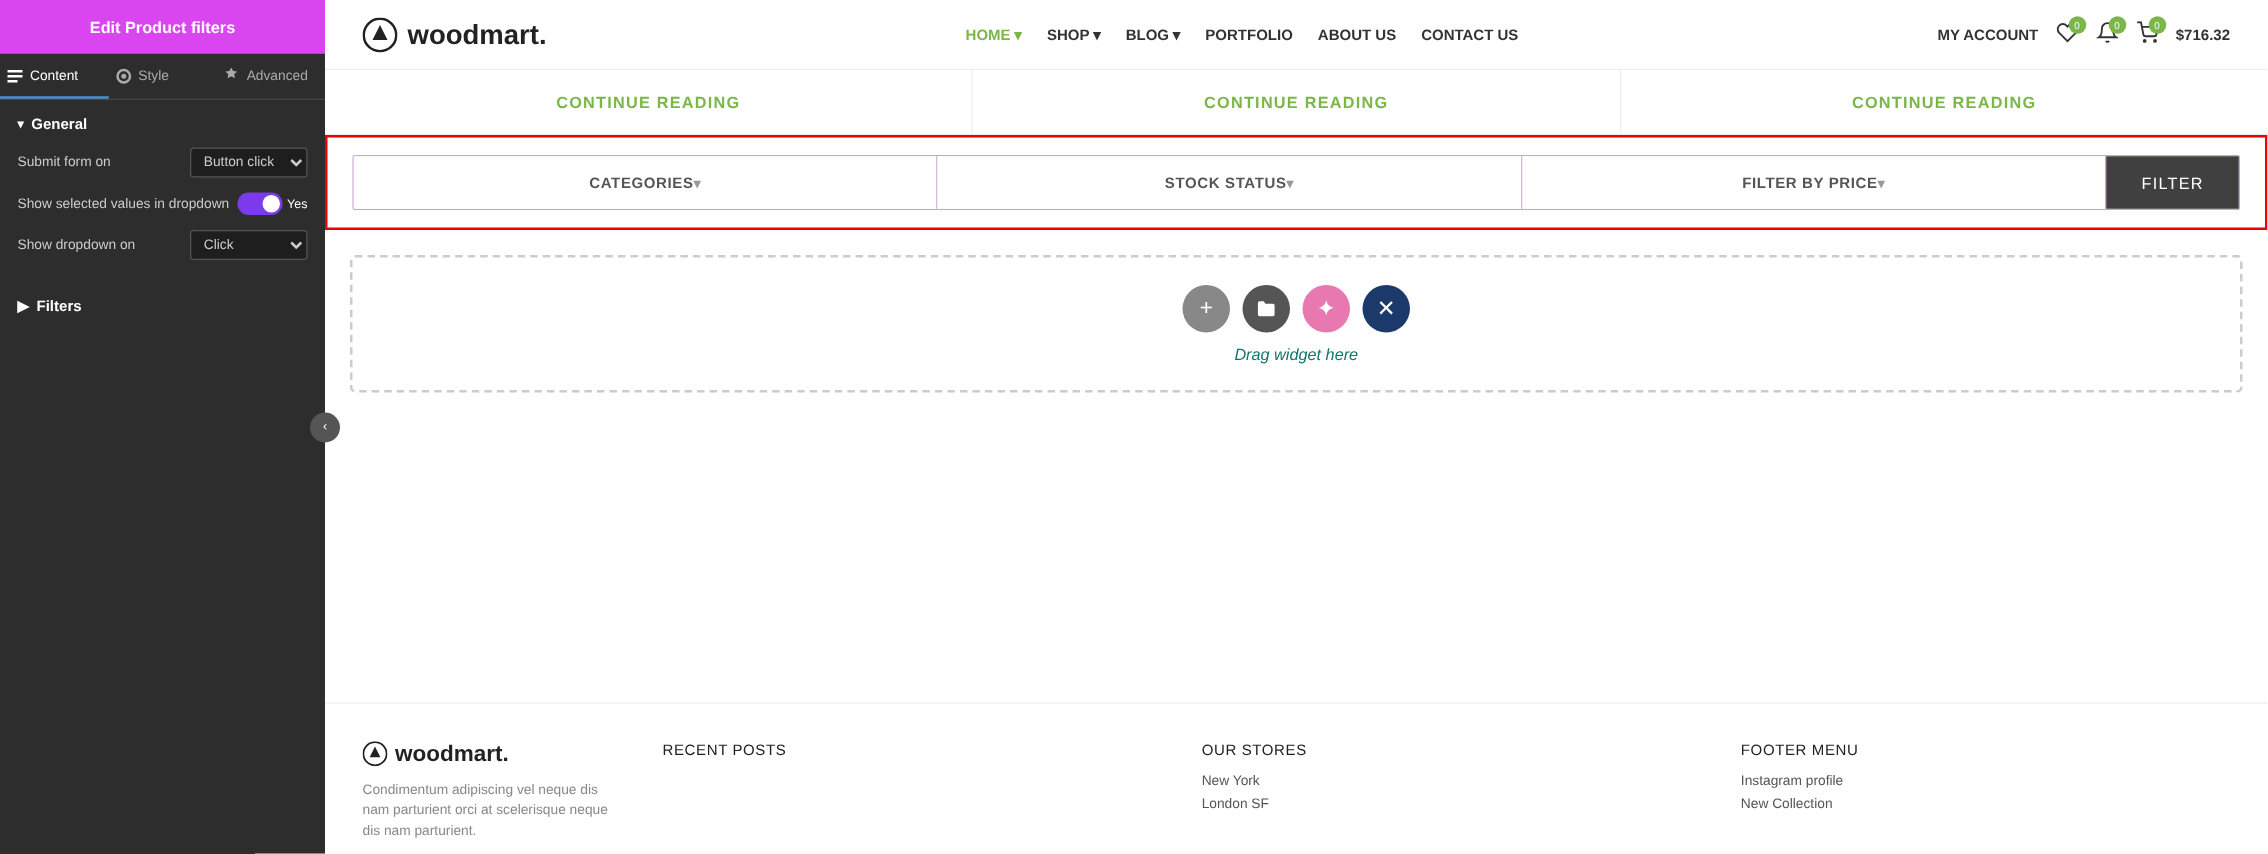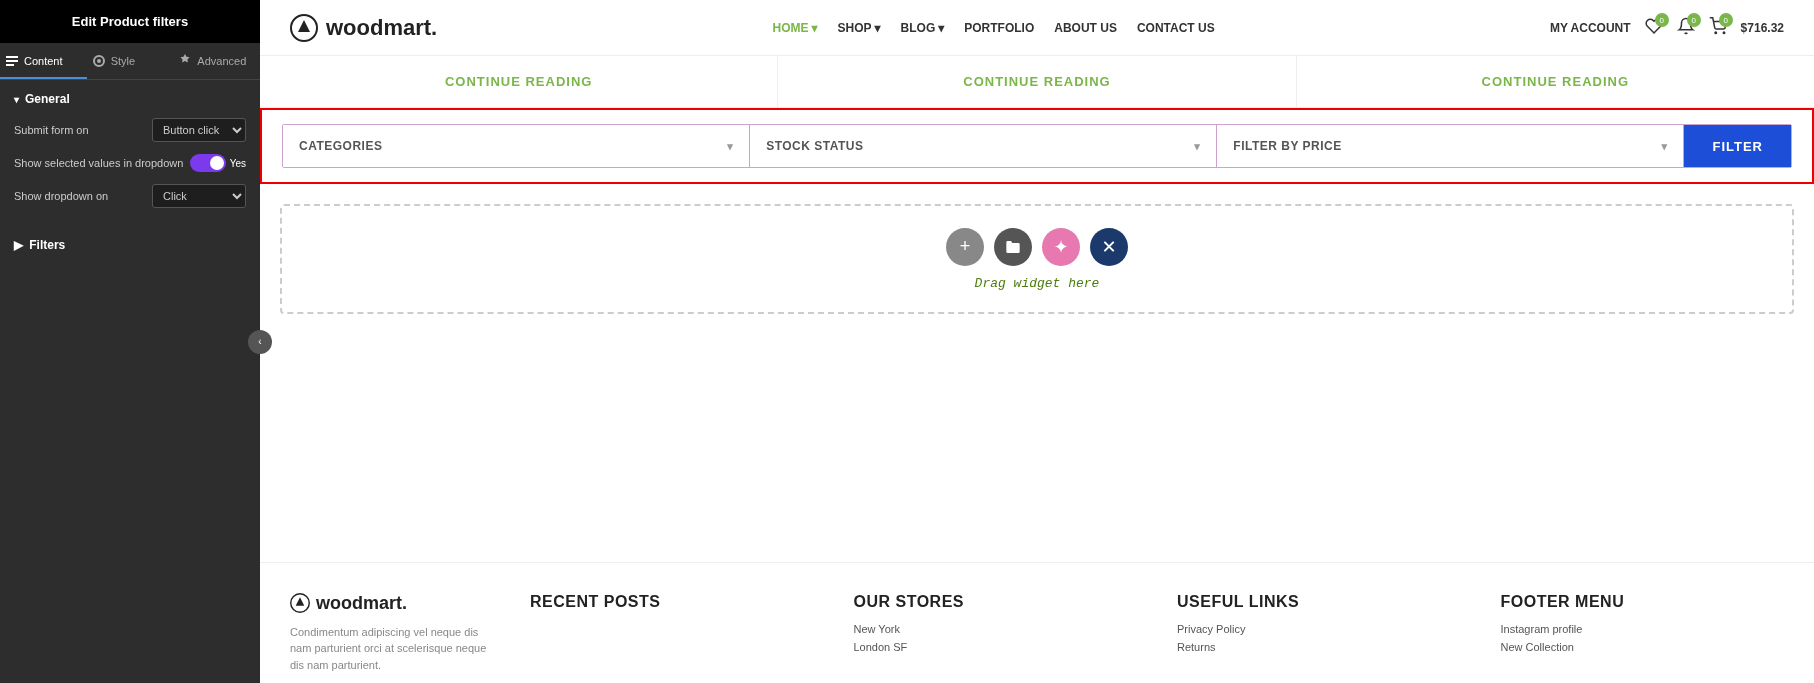--- a/index.html
+++ b/index.html
@@ -10,21 +10,21 @@
       width: 260px;
       min-width: 260px;
       background: #2d2d2d;
       color: #ccc;
       display: flex;
       flex-direction: column;
       position: relative;
       z-index: 10;
     }
     .sidebar-header {
-      background: #000000;
+      background: #d946ef;
       color: #fff;
       padding: 14px 16px;
       font-size: 13px;
       font-weight: bold;
       text-align: center;
     }
     .sidebar-tabs {
       display: flex;
       border-bottom: 1px solid #444;
     }
@@ -242,36 +242,36 @@
       align-items: stretch;
     }
     .filter-dropdown {
       flex: 1;
       display: flex;
       align-items: center;
       padding: 14px 16px;
       border-right: 1px solid #d0a0d0;
       cursor: pointer;
       background: #fff;
-      justify-content: space-between;
+      justify-content: center;
       font-size: 12px;
       font-weight: 600;
       color: #555;
       letter-spacing: 0.5px;
       text-transform: uppercase;
     }
     .filter-dropdown:last-of-type { border-right: 1px solid #d0a0d0; }
     .filter-dropdown .chevron-down { font-size: 11px; color: #999; }
     .filter-btn {
-      background: #1d4ed8;
+      background: #404040;
       color: #fff;
       border: none;
       padding: 0 28px;
       font-size: 13px;
-      font-weight: bold;
+      font-weight: normal;
       letter-spacing: 1px;
       text-transform: uppercase;
       cursor: pointer;
     }
 
     
     .widget-zone {
       margin: 20px;
       border: 2px dashed #ccc;
       border-radius: 4px;
@@ -296,24 +296,23 @@
       align-items: center;
       justify-content: center;
       font-size: 18px;
       color: #fff;
     }
     .widget-btn.gray { background: #888; }
     .widget-btn.dark-gray { background: #555; }
     .widget-btn.pink { background: #e879b0; }
     .widget-btn.navy { background: #1b3a6b; }
     .widget-drag-text {
-      color: #4d7c0f;
+      color: #0f766e;
       font-size: 13px;
       font-style: italic;
-      font-family: Liberation Mono, monospace;
     }
 
     
     .footer {
       background: #fff;
       padding: 30px 30px 10px;
       border-top: 1px solid #eee;
       margin-top: auto;
     }
     .footer-inner {
@@ -334,22 +333,22 @@
     }
     .footer-desc {
       font-size: 11px;
       color: #888;
       line-height: 1.5;
     }
     .footer-col {
       flex: 1;
     }
     .footer-col-title {
-      font-size: 16px;
-      font-weight: bold;
+      font-size: 12px;
+      font-weight: normal;
       color: #222;
       margin-bottom: 12px;
       letter-spacing: 0.5px;
       text-transform: uppercase;
     }
     .footer-col-link {
       font-size: 11px;
       color: #555;
       margin-bottom: 6px;
       cursor: pointer;
@@ -557,25 +556,20 @@
       <div class="footer-col">
         <div class="footer-col-title">RECENT POSTS</div>
       </div>
 
       <div class="footer-col">
         <div class="footer-col-title">OUR STORES</div>
         <div class="footer-col-link">New York</div>
         <div class="footer-col-link">London SF</div>
       </div>
 
-      <div class="footer-col">
-        <div class="footer-col-title">USEFUL LINKS</div>
-        <div class="footer-col-link">Privacy Policy</div>
-        <div class="footer-col-link">Returns</div>
-      </div>
 
       <div class="footer-col">
         <div class="footer-col-title">FOOTER MENU</div>
         <div class="footer-col-link">Instagram profile</div>
         <div class="footer-col-link">New Collection</div>
       </div>
 
     </div>
   </div>
 

